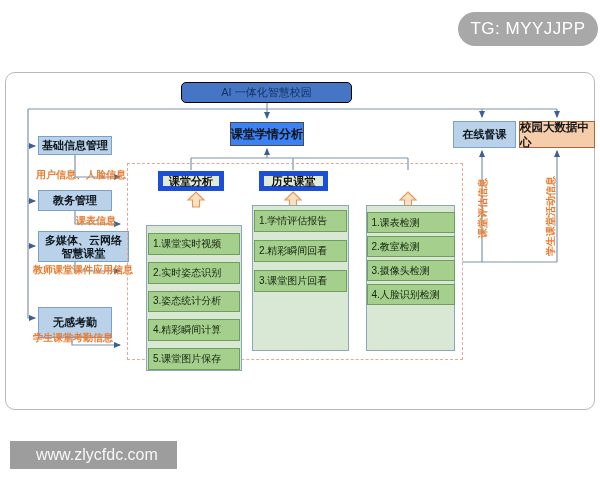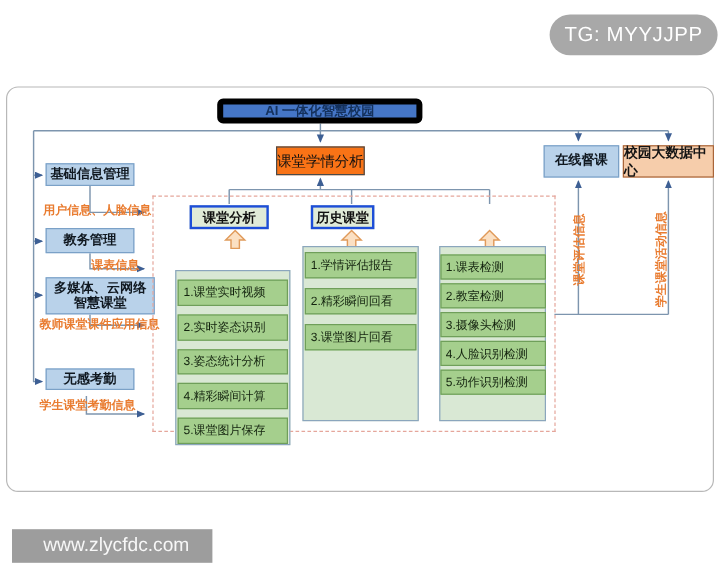--- a/index.html
+++ b/index.html
@@ -6,33 +6,33 @@
   body{font-family:"Liberation Sans","DejaVu Sans",sans-serif;}
   #canvas{position:relative;width:600px;height:480px;background:#ffffff;overflow:hidden;}
 
   .abs{position:absolute;box-sizing:border-box;}
 
   .badge{background:#a8a8a8;color:#ffffff;font-size:17px;display:flex;align-items:center;justify-content:center;letter-spacing:.5px;}
   .watermark{background:#9d9d9d;color:#f7f7f7;font-size:16px;display:flex;align-items:center;padding-left:26px;}
 
   .frame{border:1px solid #b8b8b8;border-radius:10px;}
 
-  .rootbox{background:#4576c6;border:5px solid #000000;border-radius:5px;color:#14315c;
-    font-size:11px;font-weight:bold;display:flex;align-items:center;justify-content:center;}
+  .rootbox{background:#4576c6;border:1px solid #000000;border-radius:5px;color:#14315c;
+    font-size:11px;font-weight:normal;display:flex;align-items:center;justify-content:center;}
 
   .bluebox{background:#b9d2ea;border:1px solid #7ba1c7;color:#101820;font-size:11px;font-weight:bold;
     display:flex;align-items:center;justify-content:center;text-align:center;line-height:13px;}
 
   .peachbox{background:#f6cdab;border:1px solid #a9653a;color:#151515;font-size:11.5px;font-weight:bold;
     display:flex;align-items:center;justify-content:center;}
 
-  .titlebox{background:#f97316;border:1px solid #4a4a4a;color:#111;font-size:12px;font-weight:normal;
+  .titlebox{background:#3b82f6;border:1px solid #4a4a4a;color:#111;font-size:12px;font-weight:bold;
     display:flex;align-items:center;justify-content:center;}
 
-  .headerbox{background:#e0ebd8;border:2px solid #1d4ed8;color:#111;font-size:11px;font-weight:bold;
+  .headerbox{background:#e0ebd8;border:5px solid #1d4ed8;color:#111;font-size:11px;font-weight:bold;
     display:flex;align-items:center;justify-content:center;}
 
   .container{background:#d9e8d4;border:1px solid #8ba6bd;display:flex;flex-direction:column;align-items:center;}
   .c1{padding-top:7px;gap:7px;margin-top:20px;}
   .c2{padding-top:4px;gap:8px;}
   .c3{padding-top:6px;gap:3px;}
   .item{background:#a5cf8d;border:1px solid #6f9f5a;color:#14240f;font-size:10px;
     display:flex;align-items:center;padding:0 4px;}
   .c1 .item{width:82px;height:20px;}
   .c2 .item{width:83px;height:20px;}
@@ -102,51 +102,50 @@
 
   <div class="abs bluebox" style="left:38px;top:136px;width:74px;height:19px;">基础信息管理</div>
   <div class="abs olabel" style="left:36px;top:168px;">用户信息、人脸信息</div>
 
   <div class="abs bluebox" style="left:38px;top:190px;width:74px;height:21px;">教务管理</div>
   <div class="abs olabel" style="left:76px;top:214px;">课表信息</div>
 
   <div class="abs bluebox" style="left:38px;top:231px;width:91px;height:31px;padding:0 6px;">多媒体、云网络智慧课堂</div>
   <div class="abs olabel" style="left:33px;top:263px;">教师课堂课件应用信息</div>
 
-  <div class="abs bluebox" style="left:38px;top:307px;width:74px;height:18px;">无感考勤</div>
+  <div class="abs bluebox" style="left:38px;top:307px;width:74px;height:31px;">无感考勤</div>
   <div class="abs olabel" style="left:33px;top:331px;">学生课堂考勤信息</div>
 
   <div class="abs titlebox" style="left:230px;top:122px;width:74px;height:24px;">课堂学情分析</div>
 
   <div class="abs bluebox" style="left:453px;top:121px;width:63px;height:27px;">在线督课</div>
   <div class="abs peachbox" style="left:519px;top:121px;width:76px;height:27px;">校园大数据中心</div>
 
   <div class="abs vlabel" style="left:443px;top:201px;width:80px;">课堂评估信息</div>
   <div class="abs vlabel" style="left:503px;top:209px;width:96px;">学生课堂活动信息</div>
 
   <div class="abs dashed" style="left:127px;top:163px;width:336px;height:197px;"></div>
 
   <div class="abs headerbox" style="left:158px;top:171px;width:66px;height:20px;">课堂分析</div>
-  <div class="abs headerbox" style="left:259px;top:171px;width:53px;height:20px;">历史课堂</div>
+  <div class="abs headerbox" style="left:259px;top:171px;width:69px;height:20px;">历史课堂</div>
 
   <div class="abs container c1" style="left:146px;top:205px;width:96px;height:146px;">
     <div class="item">1.课堂实时视频</div>
     <div class="item">2.实时姿态识别</div>
     <div class="item">3.姿态统计分析</div>
     <div class="item">4.精彩瞬间计算</div>
     <div class="item">5.课堂图片保存</div>
   </div>
 
   <div class="abs container c2" style="left:252px;top:205px;width:97px;height:146px;">
     <div class="item">1.学情评估报告</div>
     <div class="item">2.精彩瞬间回看</div>
     <div class="item">3.课堂图片回看</div>
   </div>
 
   <div class="abs container c3" style="left:366px;top:205px;width:89px;height:146px;">
     <div class="item">1.课表检测</div>
     <div class="item">2.教室检测</div>
     <div class="item">3.摄像头检测</div>
     <div class="item">4.人脸识别检测</div>
-    <div class="item">5.动作识别检测</div>
   </div>
 
 </div>
 
 </body></html>

